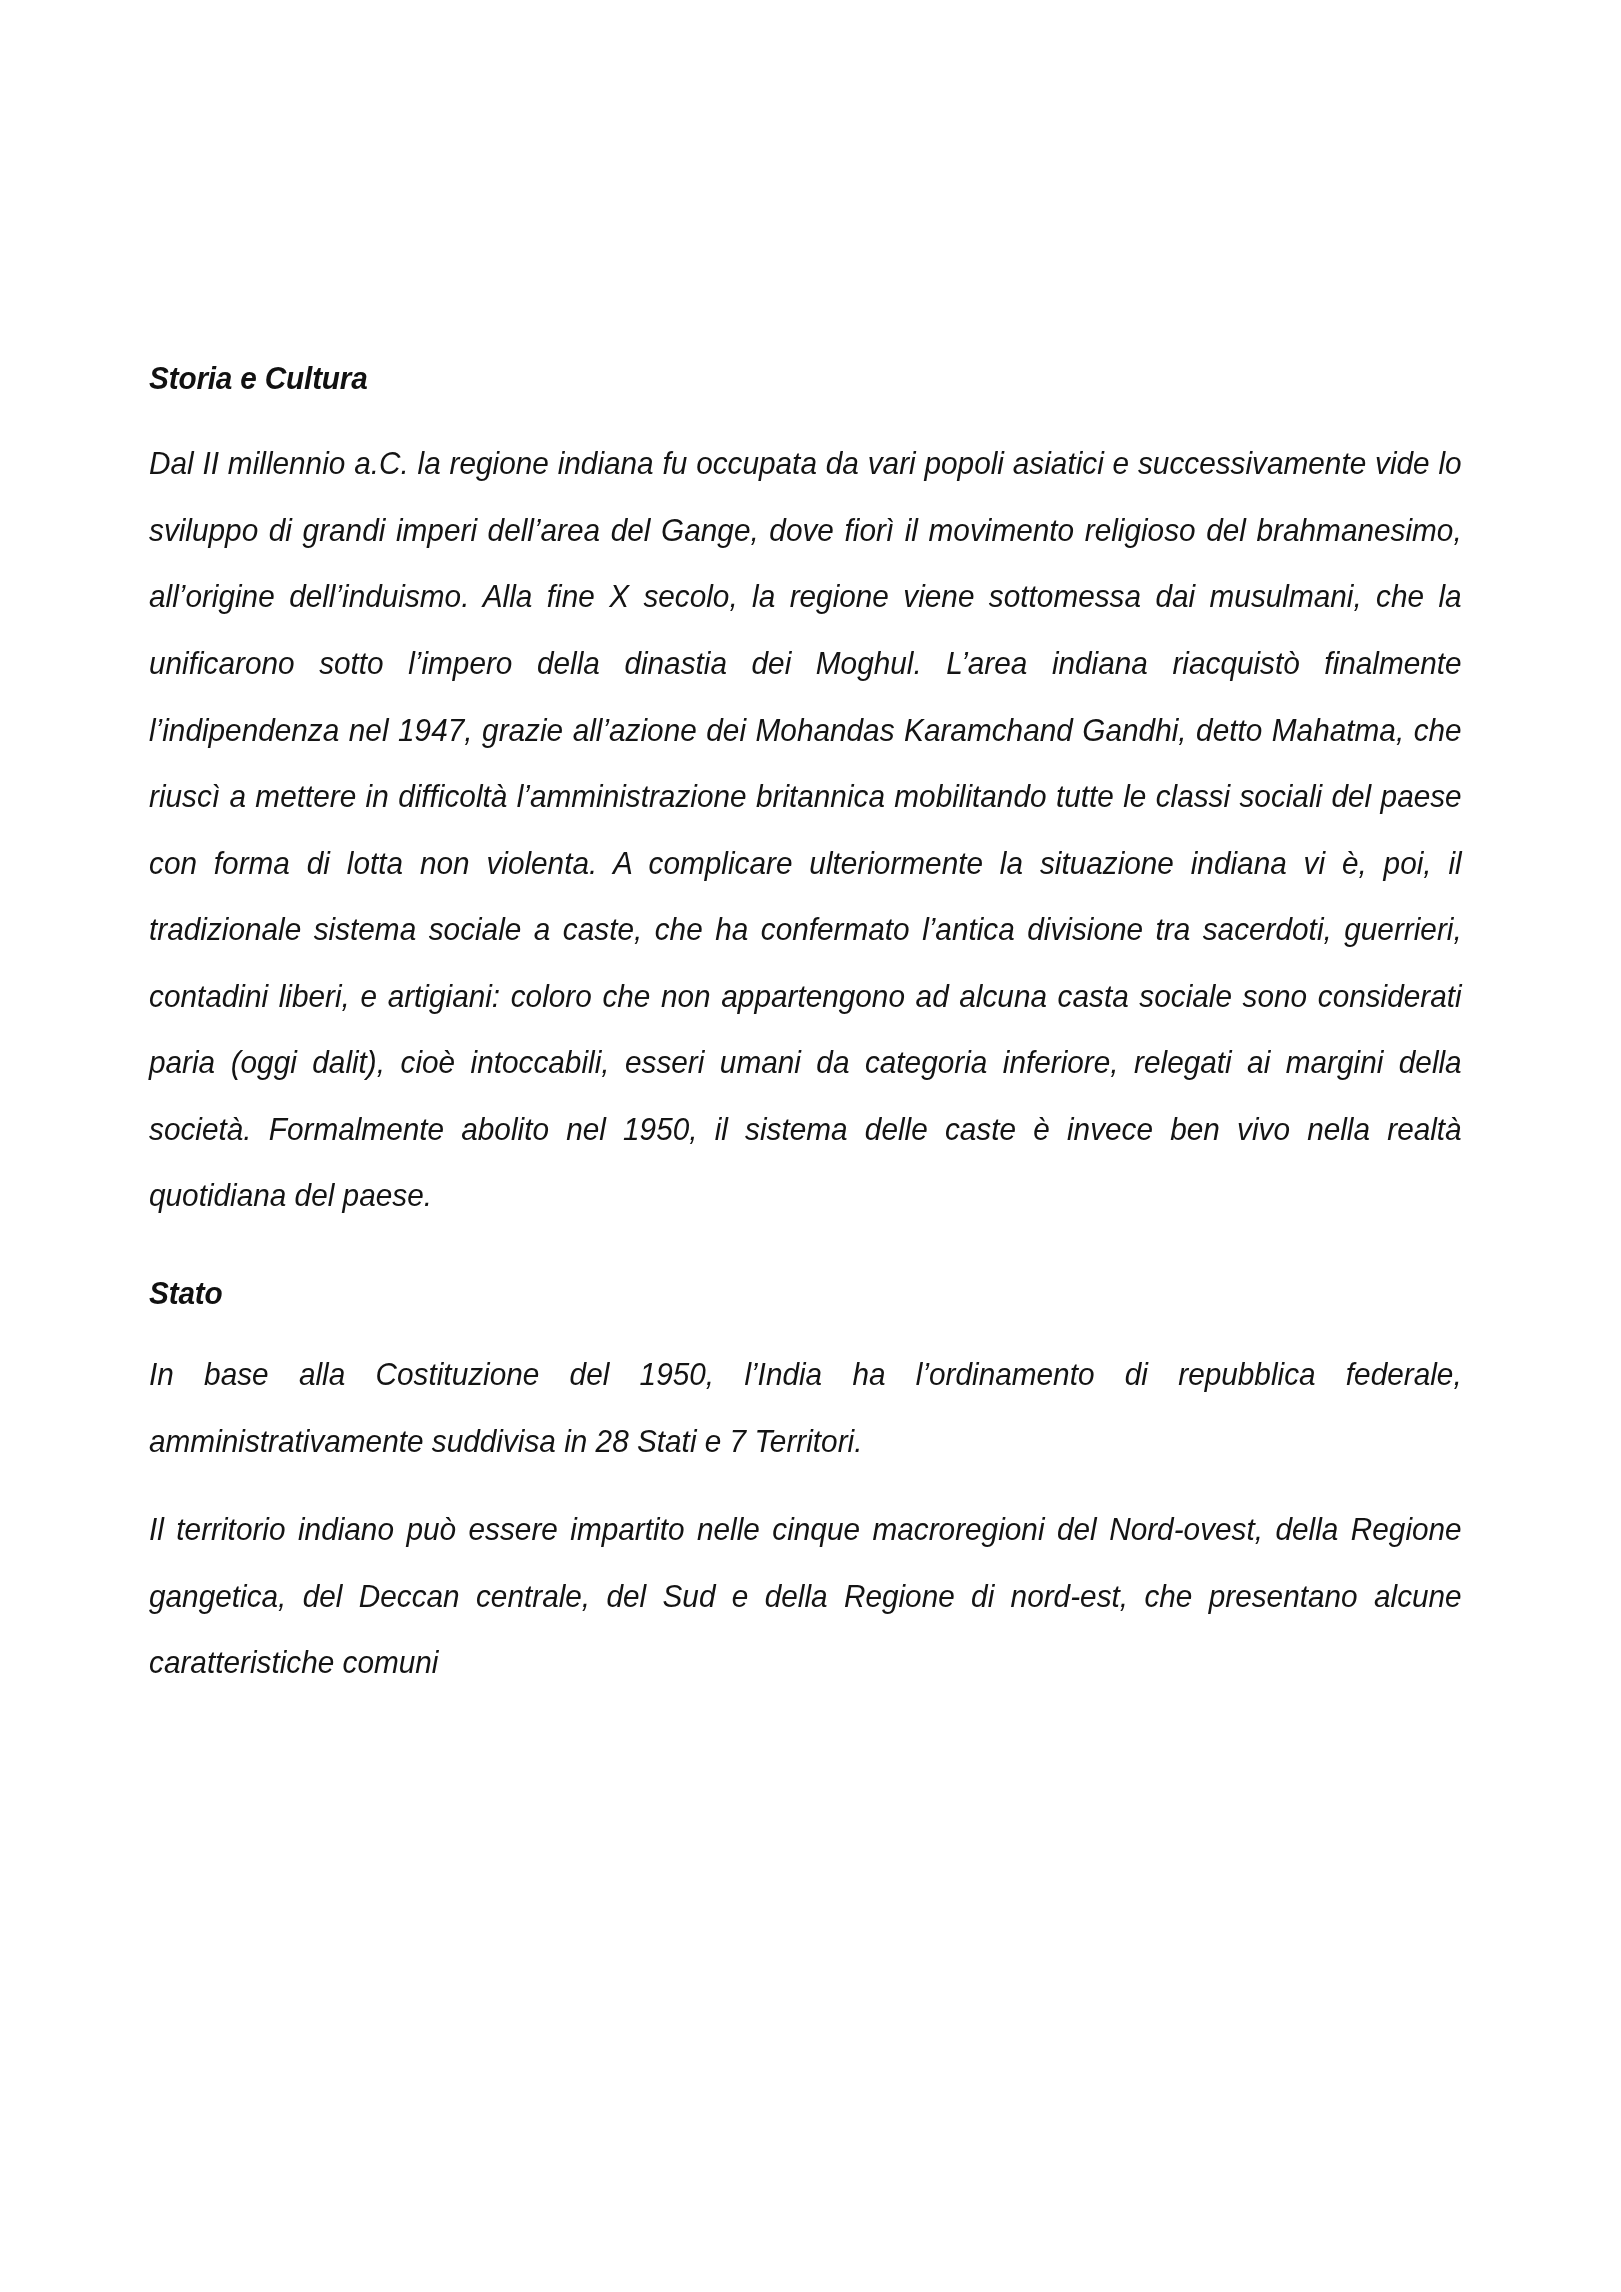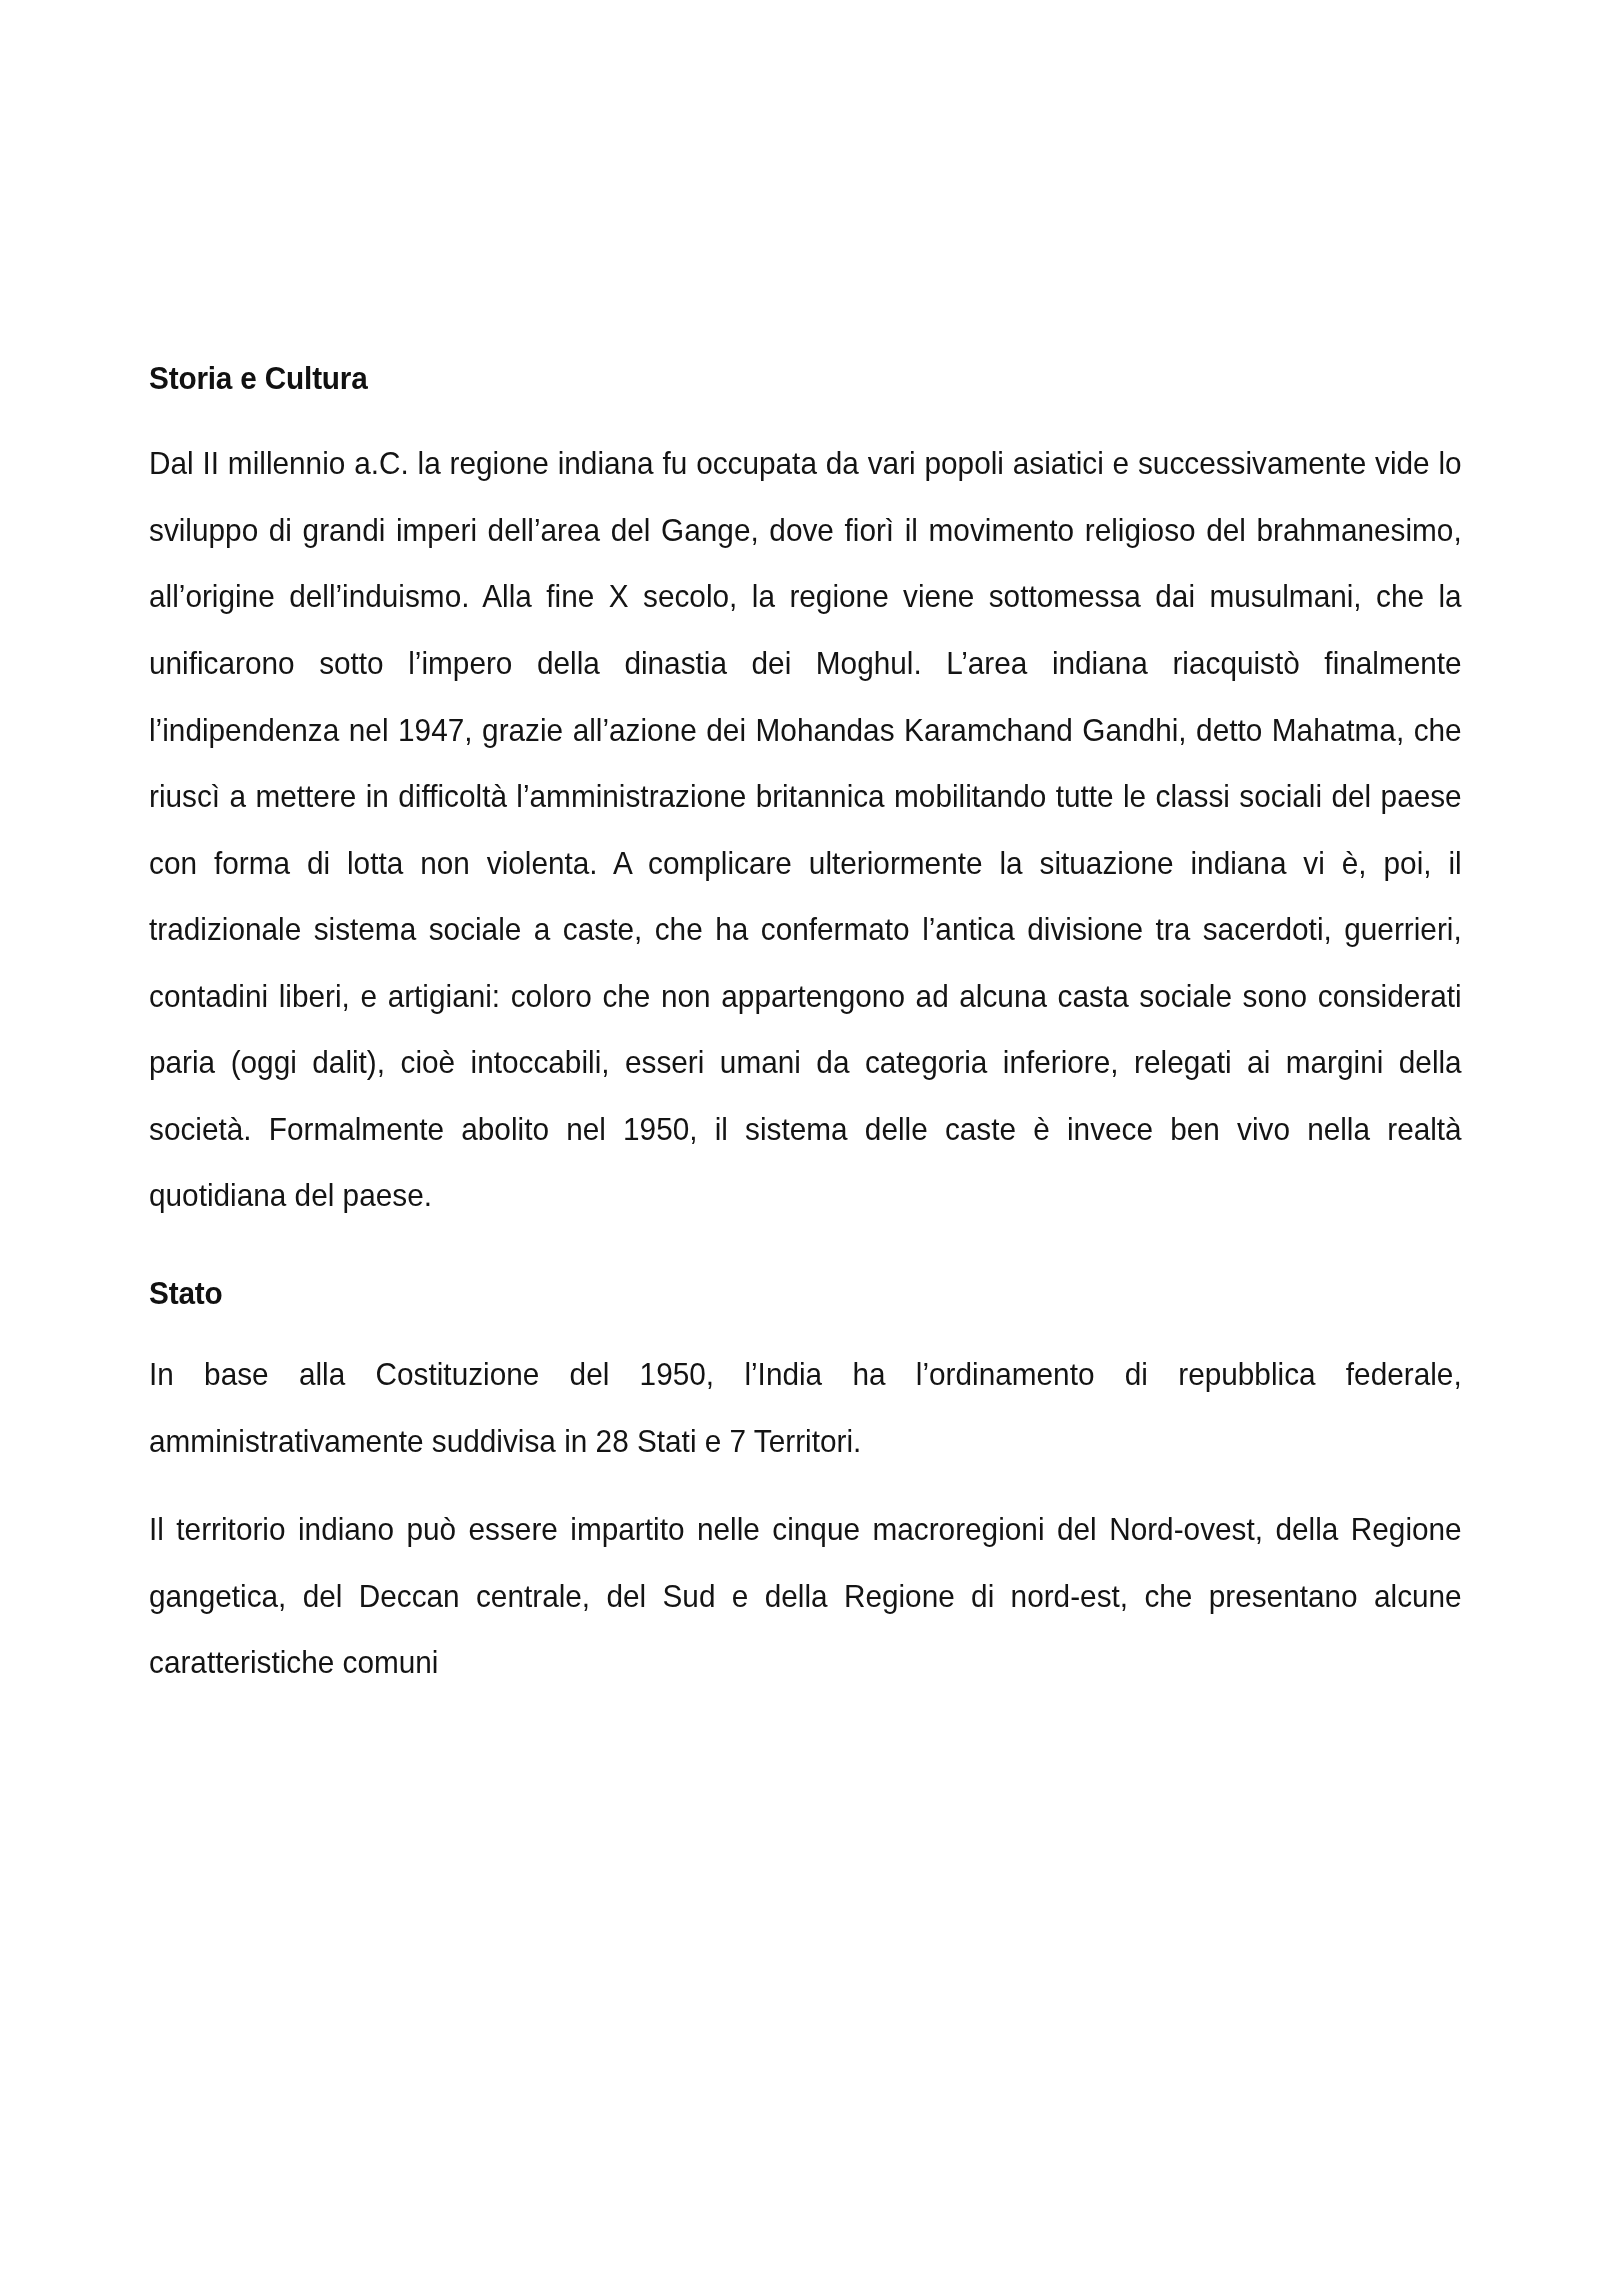--- a/index.html
+++ b/index.html
@@ -16,20 +16,21 @@
     height: 2293px;
     background: #ffffff;
     box-sizing: border-box;
     overflow: hidden;
   }
   .content {
     position: absolute;
     left: 149px;
     top: 359px;
     width: 1313px;
+    font-style: italic;
   }
   .doc-heading {
     font-size: 32px;
     font-weight: bold;
     color: #111111;
     letter-spacing: -0.2px;
     margin: 0 0 33px 0;
     line-height: 1.2;
     font-stretch: semi-condensed;
     transform: scaleX(0.93);

